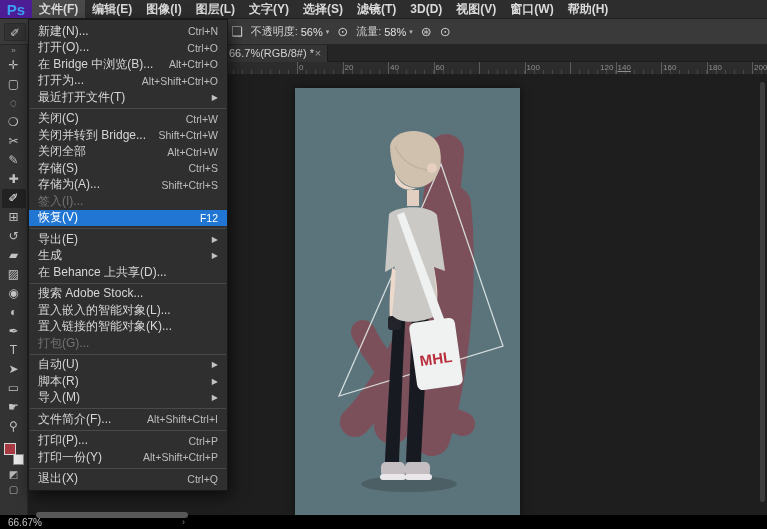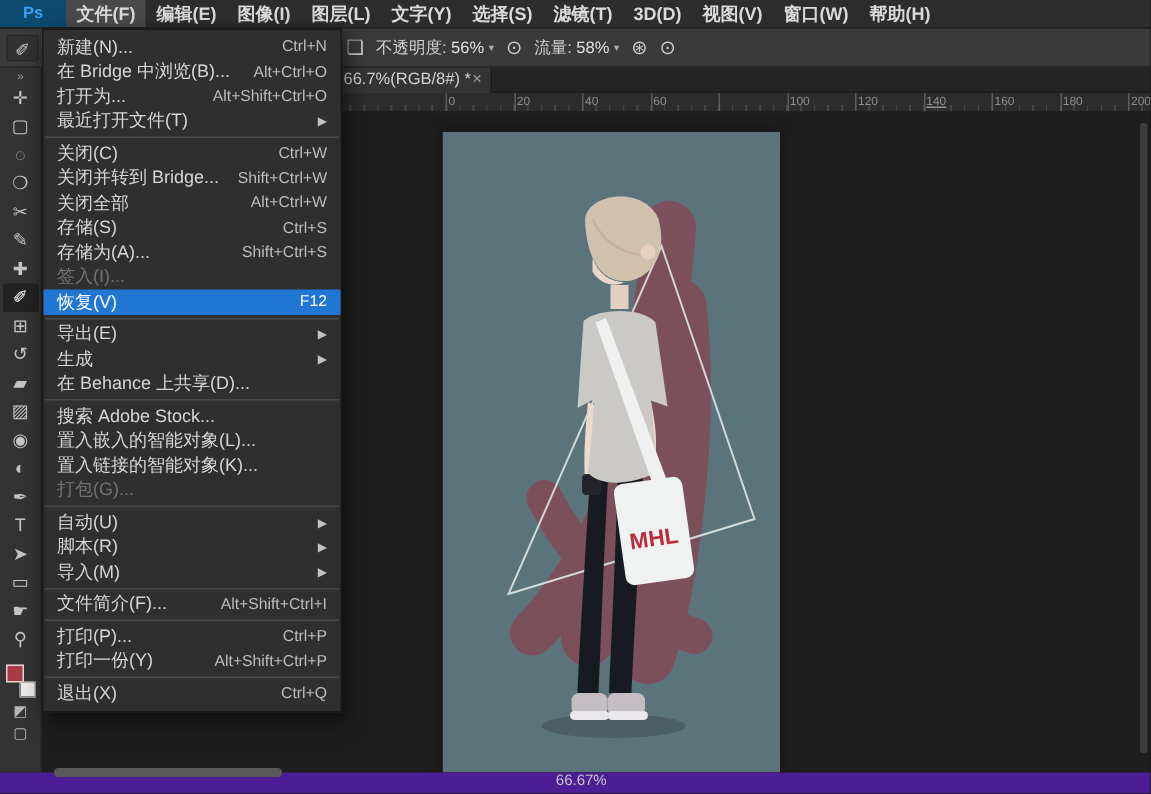--- a/index.html
+++ b/index.html
@@ -2,21 +2,21 @@
 <html><head>
 <meta charset="utf-8">
 <style>
   *{margin:0;padding:0;box-sizing:border-box;}
   html,body{width:767px;height:529px;}
   body{font-family:"Liberation Sans","DejaVu Sans",sans-serif;background:#1d1d1d;overflow:hidden;}
   #app{position:relative;width:767px;height:529px;background:#1d1d1d;overflow:hidden;}
 
   
   .menubar{position:absolute;left:0;top:0;width:767px;height:19px;background:#2d2d2d;display:flex;align-items:stretch;z-index:40;border-bottom:1px solid #202020;}
-  .ps-logo{width:44px;background:#0c4a6e;color:#3ba0f2;font-size:11px;font-weight:bold;display:flex;align-items:center;justify-content:center;}
+  .ps-logo{width:32px;background:#4c1d95;color:#3ba0f2;font-size:15px;font-weight:bold;display:flex;align-items:center;justify-content:center;}
   .mb-items{display:flex;font-weight:bold;}
   .mb-item{padding:0 7px;font-size:12px;line-height:18px;color:#dadada;white-space:nowrap;}
   .mb-item.active{background:#4a4a4a;}
 
   
   .optionsbar{position:absolute;left:0;top:19px;width:767px;height:26px;background:#3a3a3a;border-bottom:1px solid #272727;z-index:30;font-size:11px;color:#cfcfcf;}
   .ob-preset{position:absolute;left:4px;top:4px;width:22px;height:18px;color:#c9c9c9;font-size:12px;text-align:center;line-height:18px;background:#323232;border:1px solid #2a2a2a;border-radius:2px;}
   .ob-content{position:absolute;left:231px;top:0;height:25px;display:flex;align-items:center;gap:8px;}
   .ob-icon{color:#c9c9c9;font-size:13px;line-height:25px;}
   .ob-group{display:flex;align-items:center;gap:3px;}
@@ -49,21 +49,21 @@
 
   
   .doc-area{position:absolute;left:28px;top:75px;width:739px;height:440px;background:#1e1e1e;}
   .canvas{position:absolute;left:295px;top:88px;width:225px;height:427px;box-shadow:0 0 9px rgba(0,0,0,.55);z-index:2;}
 
   
   .hscroll-thumb{position:absolute;left:36px;top:512px;width:152px;height:6px;border-radius:3px;background:#595959;z-index:20;}
   .vscroll-thumb{position:absolute;left:760px;top:82px;width:5px;height:420px;border-radius:2px;background:#3d3d3d;z-index:20;}
 
   
-  .statusbar{position:absolute;left:0;top:515px;width:767px;height:14px;background:#4c1d95;display:flex;align-items:center;z-index:15;flex-direction:column;}
+  .statusbar{position:absolute;left:0;top:515px;width:767px;height:14px;background:#000000;display:flex;align-items:center;z-index:15;}
   .status-zoom{margin-left:8px;font-size:10px;color:#c6c6c6;}
   .status-arrow{margin-left:140px;font-size:9px;color:#8a8a8a;}
 
   
   .menu-panel{position:absolute;left:28px;top:19px;width:200px;background:#2f2f2f;border:1px solid #191919;box-shadow:3px 5px 14px rgba(0,0,0,.6);z-index:50;padding:3px 0;}
   .menu-item{display:flex;justify-content:space-between;align-items:center;height:16.5px;padding:0 9px;font-size:12px;color:#d6d6d6;white-space:nowrap;}
   .menu-item.highlighted{background:#2276d3;color:#ffffff;}
   .menu-item.highlighted .mi-shortcut{color:#ffffff;}
   .menu-item.disabled{color:#737373;}
   .menu-item.disabled .mi-shortcut{color:#737373;}
@@ -128,21 +128,21 @@
       <span class="tick-num" style="left: 316.5px;">20</span>
       <div class="tick-major" style="left: 360px;"></div>
       <span class="tick-num" style="left: 362px;">40</span>
       <div class="tick-major" style="left: 405.5px;"></div>
       <span class="tick-num" style="left: 407.5px;">60</span>
       <div class="tick-major" style="left: 451px;"></div>
       <span class="tick-num" style="left: 453px; margin-top: 16px;">80</span>
       <div class="tick-major" style="left: 496.5px;"></div>
       <span class="tick-num" style="left: 498.5px;">100</span>
       <div class="tick-major" style="left: 542px;"></div>
-      <span class="tick-num" style="left: 544px;">120</span>
+      <span class="tick-num" style="left: 544px; padding-left: 28px;">120</span>
       <div class="tick-major" style="left: 587.5px;"></div>
       <span class="tick-num" style="left: 589.5px; text-decoration: underline;">140</span>
       <div class="tick-major" style="left: 633px;"></div>
       <span class="tick-num" style="left: 635px;">160</span>
       <div class="tick-major" style="left: 678.5px;"></div>
       <span class="tick-num" style="left: 680.5px;">180</span>
       <div class="tick-major" style="left: 724px;"></div>
       <span class="tick-num" style="left: 726px;">200</span>
     </div>
 
@@ -221,20 +221,24 @@
     <span class="status-zoom">66.67%</span>
     <span class="status-arrow">›</span>
   </div>
 
   <div class="menu-panel">
       <div class="menu-item">
         <span class="mi-label">新建(N)...</span>
         <span class="mi-shortcut">Ctrl+N</span>
       </div>
       <div class="menu-item">
+        <span class="mi-label">打开(O)...</span>
+        <span class="mi-shortcut">Ctrl+O</span>
+      </div>
+      <div class="menu-item">
         <span class="mi-label">在 Bridge 中浏览(B)...</span>
         <span class="mi-shortcut">Alt+Ctrl+O</span>
       </div>
       <div class="menu-item">
         <span class="mi-label">打开为...</span>
         <span class="mi-shortcut">Alt+Shift+Ctrl+O</span>
       </div>
       <div class="menu-item">
         <span class="mi-label">最近打开文件(T)</span>
         <span class="mi-arrow">▶</span>

